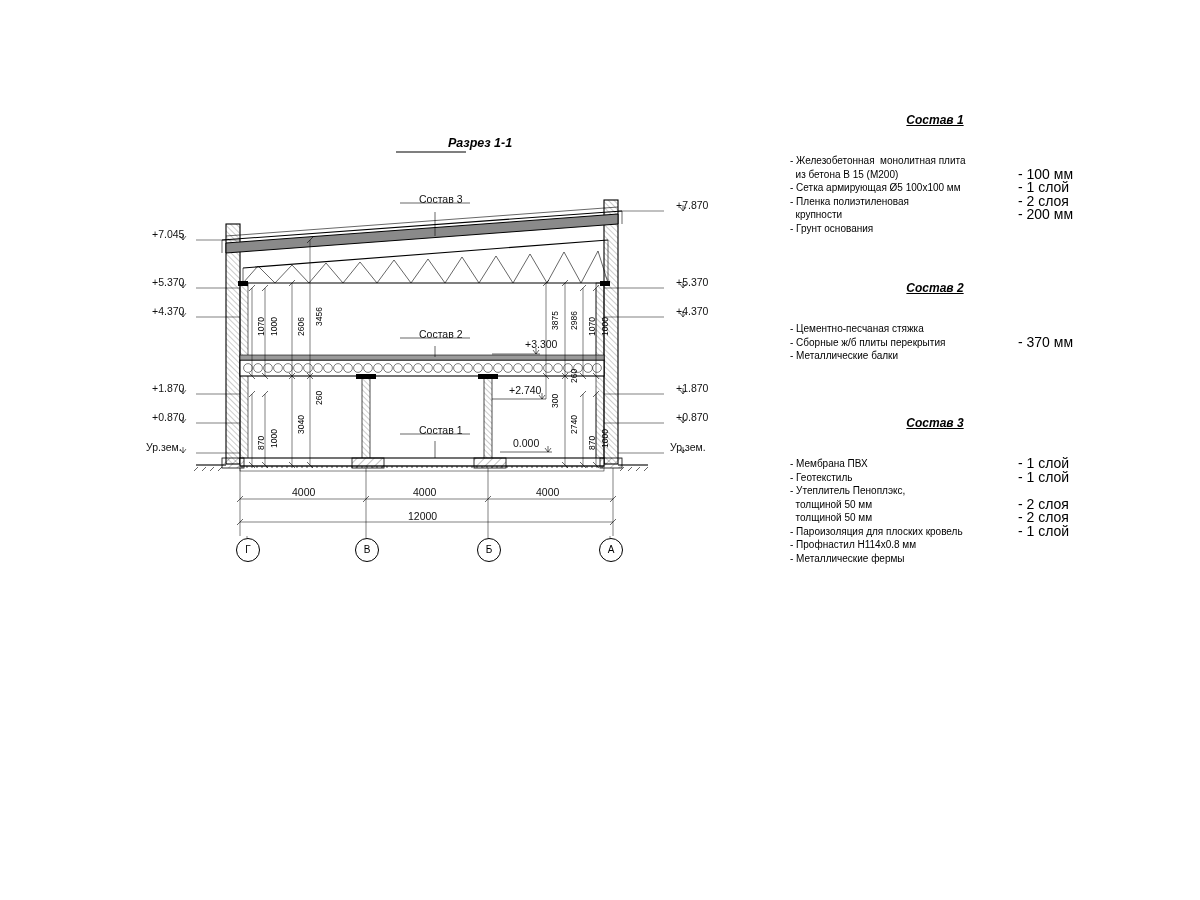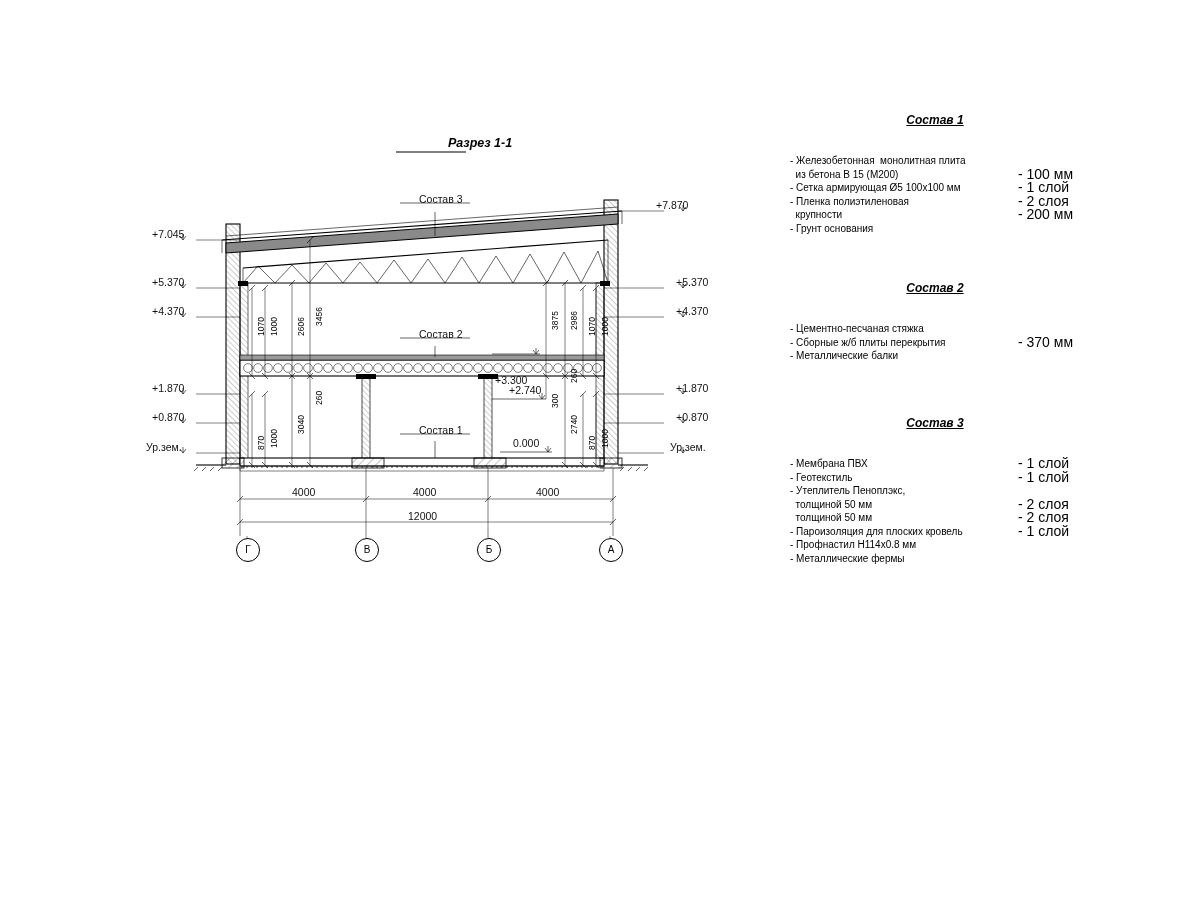--- a/index.html
+++ b/index.html
@@ -309,28 +309,28 @@
   <div class="abs txt" style="left:419px; top:328px;">Состав 2</div>
   <div class="abs txt" style="left:419px; top:424px;">Состав 1</div>
 
   <div class="abs txt" style="left:152px; top:228px;">+7.045</div>
   <div class="abs txt" style="left:152px; top:276px;">+5.370</div>
   <div class="abs txt" style="left:152px; top:305px;">+4.370</div>
   <div class="abs txt" style="left:152px; top:382px;">+1.870</div>
   <div class="abs txt" style="left:152px; top:411px;">+0.870</div>
   <div class="abs txt" style="left:146px; top:441px;">Ур.зем.</div>
 
-  <div class="abs txt" style="left:656px; top:199px;">+7.870</div>
+  <div class="abs txt" style="left:676px; top:199px;">+7.870</div>
   <div class="abs txt" style="left:676px; top:276px;">+5.370</div>
   <div class="abs txt" style="left:676px; top:305px;">+4.370</div>
   <div class="abs txt" style="left:676px; top:382px;">+1.870</div>
   <div class="abs txt" style="left:676px; top:411px;">+0.870</div>
   <div class="abs txt" style="left:670px; top:441px;">Ур.зем.</div>
 
-  <div class="abs txt" style="left:495px; top:338px;margin-top:36px;">+3.300</div>
+  <div class="abs txt" style="left:525px; top:338px;">+3.300</div>
   <div class="abs txt" style="left:509px; top:384px;">+2.740</div>
   <div class="abs txt" style="left:513px; top:437px;">0.000</div>
 
   <div class="abs vert" style="left:256px; top:336px;">1070</div>
   <div class="abs vert" style="left:269px; top:336px;">1000</div>
   <div class="abs vert" style="left:296px; top:336px;">2606</div>
   <div class="abs vert" style="left:314px; top:326px;">3456</div>
   <div class="abs vert" style="left:314px; top:405px;">260</div>
   <div class="abs vert" style="left:256px; top:450px;">870</div>
   <div class="abs vert" style="left:269px; top:448px;">1000</div>

